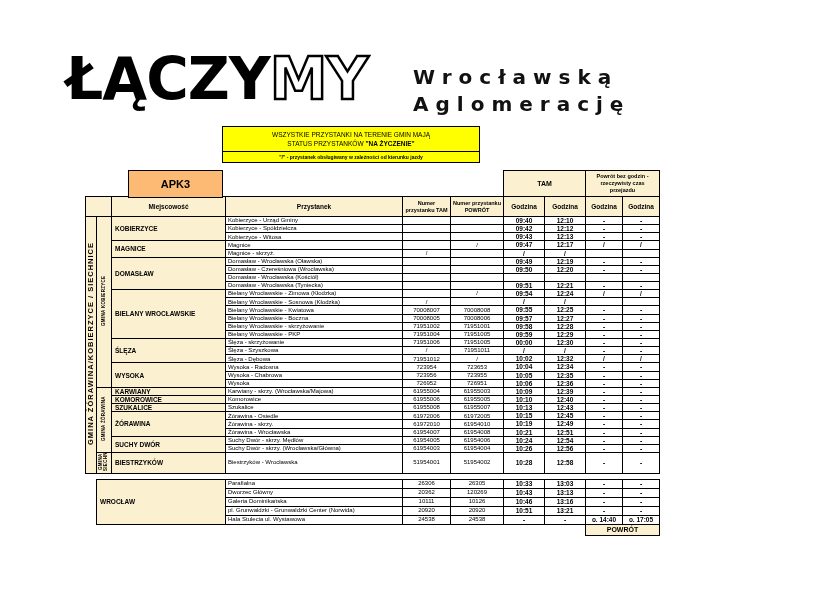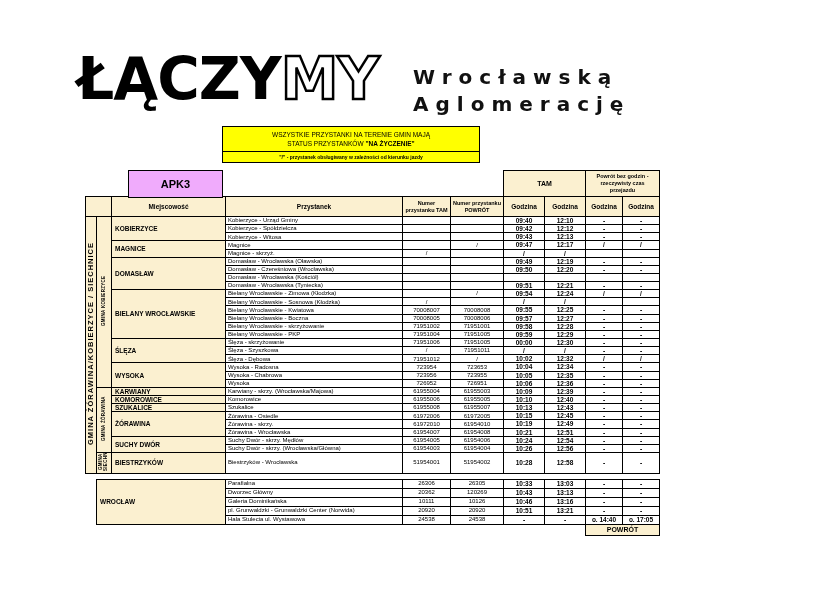--- a/index.html
+++ b/index.html
@@ -1,20 +1,20 @@
 <!DOCTYPE html>
 <html><head>
 <meta charset="utf-8">
 <style>
   html,body{margin:0;padding:0;background:#ffffff;}
   #page{position:relative;width:840px;height:593px;background:#ffffff;overflow:hidden;
         font-family:"Liberation Sans",sans-serif;color:#000;}
 
   
-  .logo{position:absolute;left:77px;top:50px;font-family:"DejaVu Sans",sans-serif;
+  .logo{position:absolute;left:66px;top:50px;font-family:"DejaVu Sans",sans-serif;
         font-weight:bold;font-size:58px;line-height:1;letter-spacing:-1px;white-space:nowrap;}
   .logo-black{color:#000;}
   .logo-outline{color:#fff;-webkit-text-stroke:2.5px #000;text-stroke:2.5px #000;}
   .tagline{position:absolute;left:413px;top:64px;font-family:"DejaVu Sans",sans-serif;
            font-weight:bold;font-size:20px;line-height:27px;letter-spacing:7px;color:#111;white-space:nowrap;}
 
   
   .notice{position:absolute;left:222px;top:126px;width:256px;background:#FFFF00;
           border:1px solid #000;text-align:center;}
   .notice-main{font-size:6.5px;line-height:1.45;padding:3px 2px 2px 2px;font-weight:normal;}
@@ -37,21 +37,21 @@
   .num{font-size:6px;text-align:center;}
   .time{font-size:6.5px;font-weight:bold;text-align:center;}
   .miejsc{font-weight:bold;font-size:6.5px;background:#FBF0D0;padding-left:3px;text-align:left;}
   td.vert{padding:0;text-align:center;background:#FBF0D0;}
   .vtext{writing-mode:vertical-rl;transform:rotate(180deg);display:inline-block;
          line-height:1.1;font-weight:bold;margin:0 auto;}
   .vtext.outer{font-size:7.5px;letter-spacing:1px;white-space:nowrap;}
   .vtext.gmina{font-size:4.5px;letter-spacing:0.3px;white-space:normal;}
   .powrot-final{font-size:7px;font-weight:bold;text-align:center;}
 
-  .apk3{position:absolute;left:43px;top:0;width:93px;height:26px;background:#f0abfc;
+  .apk3{position:absolute;left:43px;top:0;width:93px;height:26px;background:#fdba74;
         border:1px solid #000;display:flex;align-items:center;justify-content:center;
         font-size:11px;font-weight:bold;z-index:2;}
 </style>
 </head>
 <body>
 
 <div id="page">
 
   <div class="logo"><span class="logo-black">ŁĄCZY</span><span class="logo-outline">MY</span></div>
 

